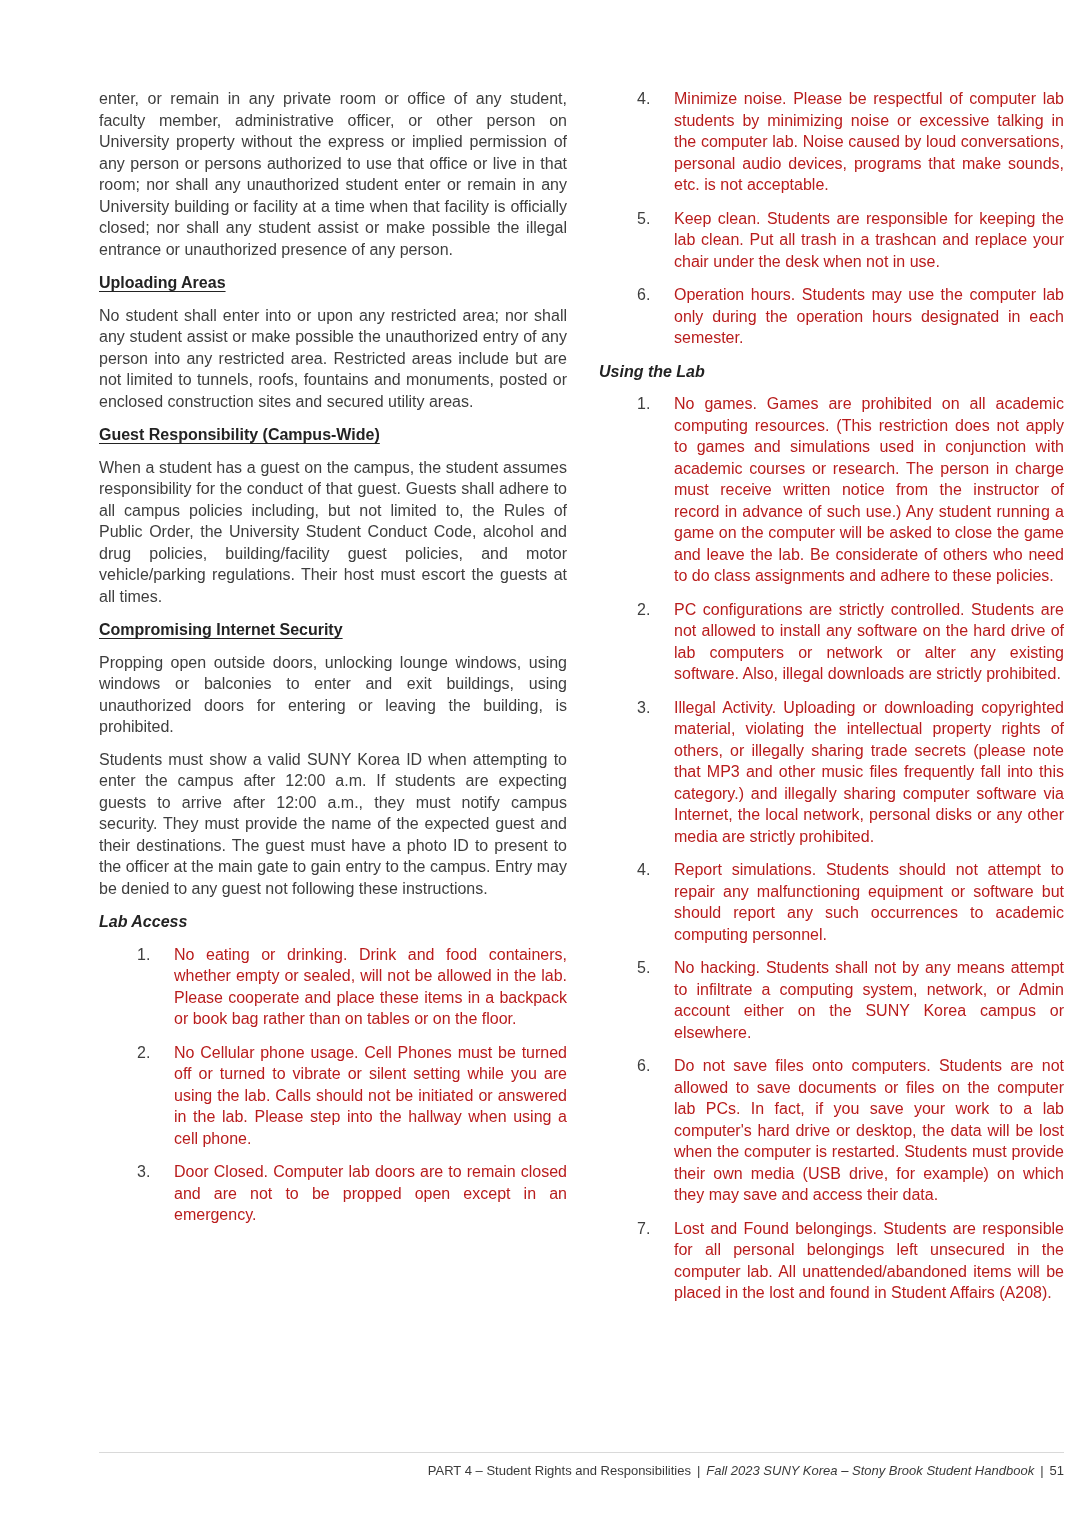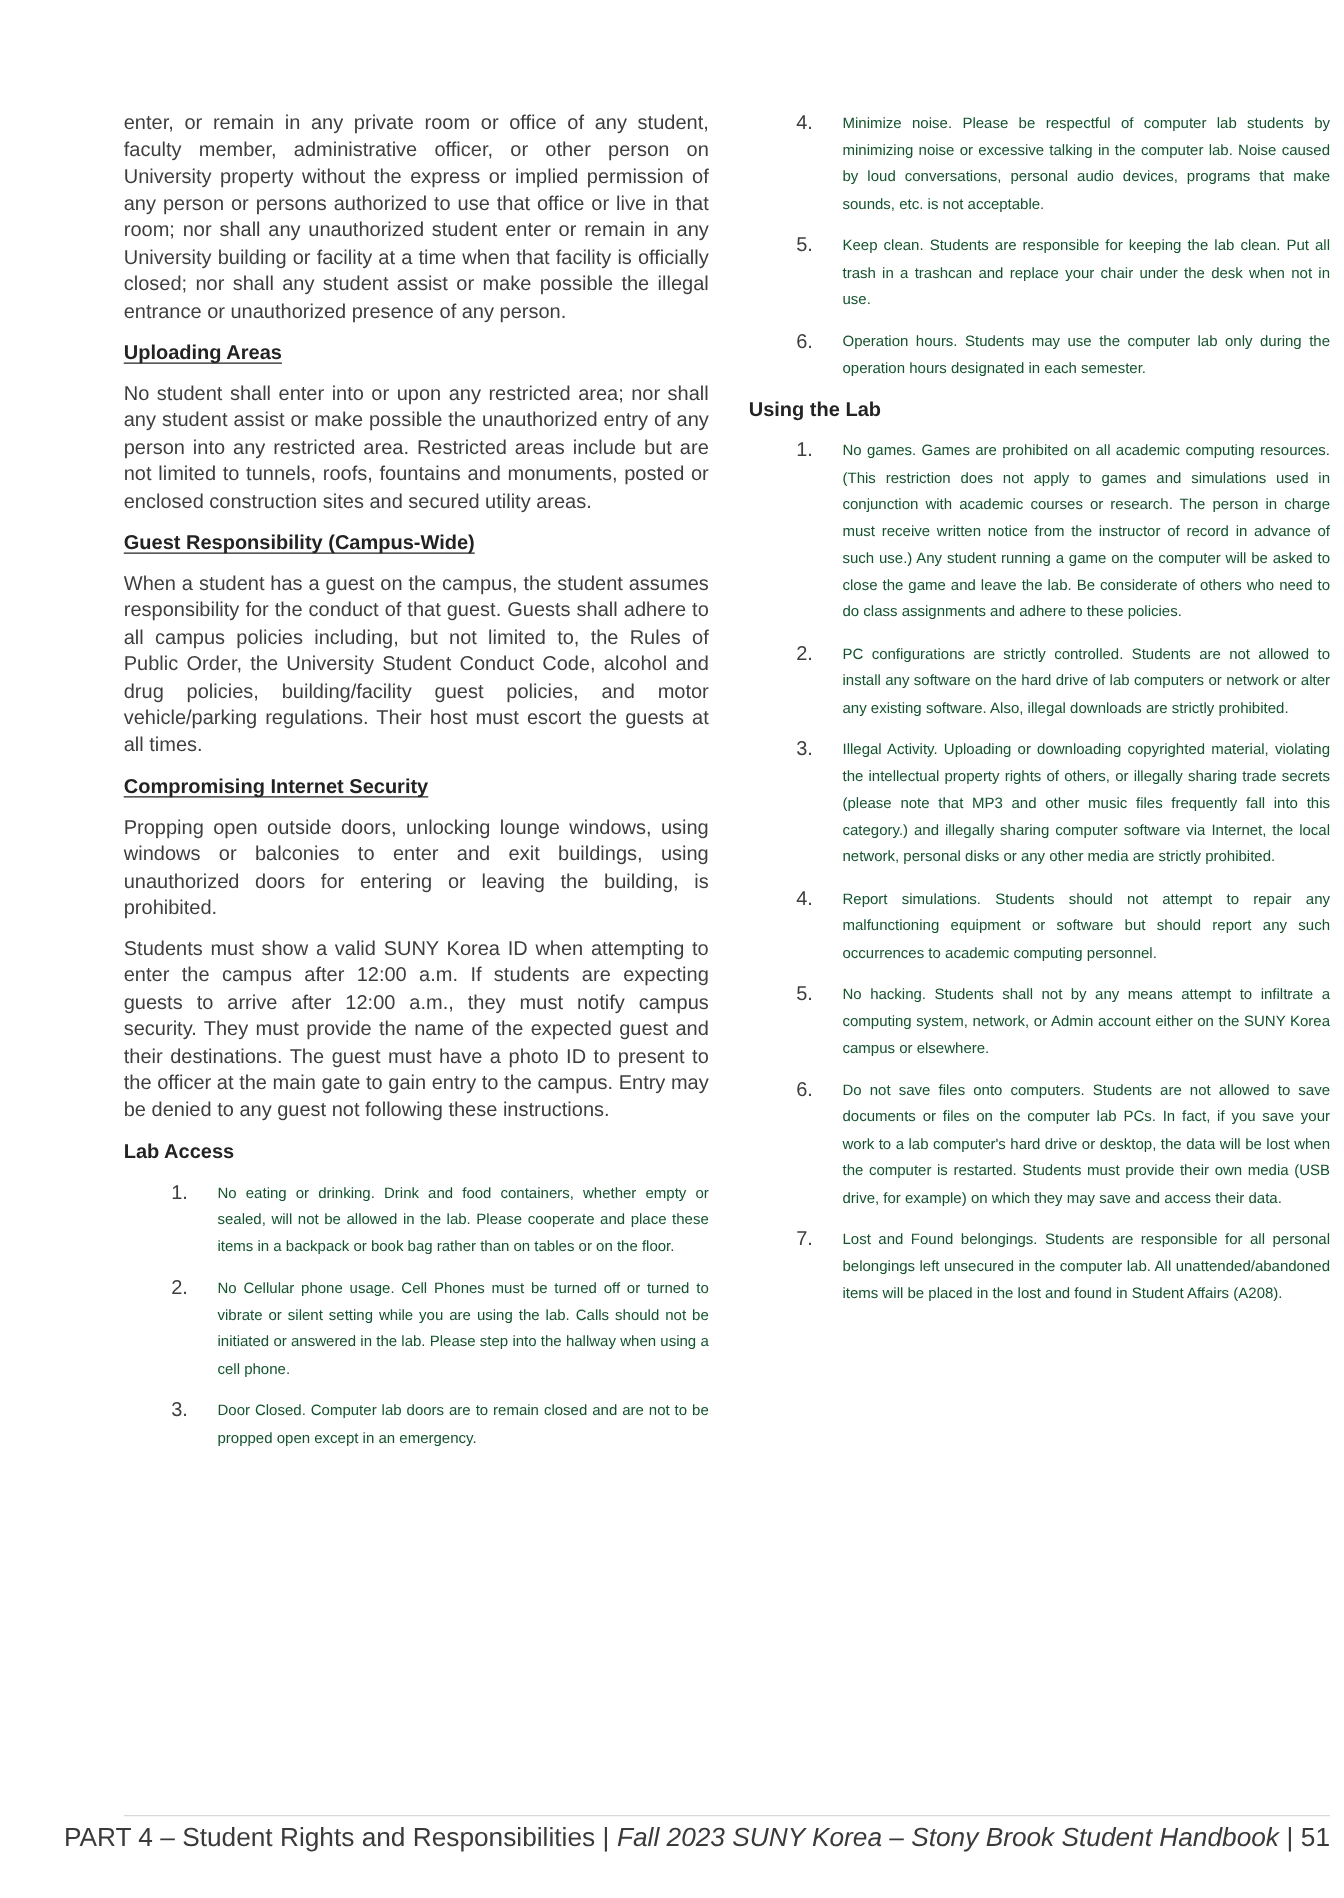--- a/index.html
+++ b/index.html
@@ -26,38 +26,38 @@
     font-size:16px; line-height:21.5px; font-weight:bold;
     text-decoration:underline; text-underline-offset:3px;
     margin:12px 0 11px 0; color:#232323;
   }
   .mainhead {
     font-size:19px; line-height:25px; font-weight:bold;
     margin:13px 0 11px 0; color:#161616; letter-spacing:-0.2px;
   }
   .subhead {
     font-size:16px; line-height:21.5px; font-weight:bold;
-    margin:12px 0 11px 0; color:#232323;
+    margin:12px 0 11px 0; color:#232323;font-style:italic;
   }
   .li { display:flex; margin:0 0 12px 0; }
   .num {
     flex:0 0 37px; margin-left:38px;
     font-size:16px; line-height:21.5px; color:#3e3e3e;
   }
   .litext {
-    flex:1; font-size:12px; line-height:21.5px;
-    text-align:justify; color:#14532d;
+    flex:1; font-size:16px; line-height:21.5px;
+    text-align:justify; color:#b91c1c;
   }
   .footer-rule {
     position:absolute; left:57px; right:53px; top:1452px;
     height:1px; background:#d9d9d9;
   }
   .footer {
     position:absolute; right:53px; top:1461px;
-    font-size:21px; line-height:20px; color:#3a3a3a; white-space:nowrap;
+    font-size:13px; line-height:20px; color:#3a3a3a; white-space:nowrap;
   }
   .footer .it { font-style:italic; }
   .footer .sep { margin:0 6px; }
 </style>
 </head>
 <body>
 
 <div class="page">
   <div class="content">
 

